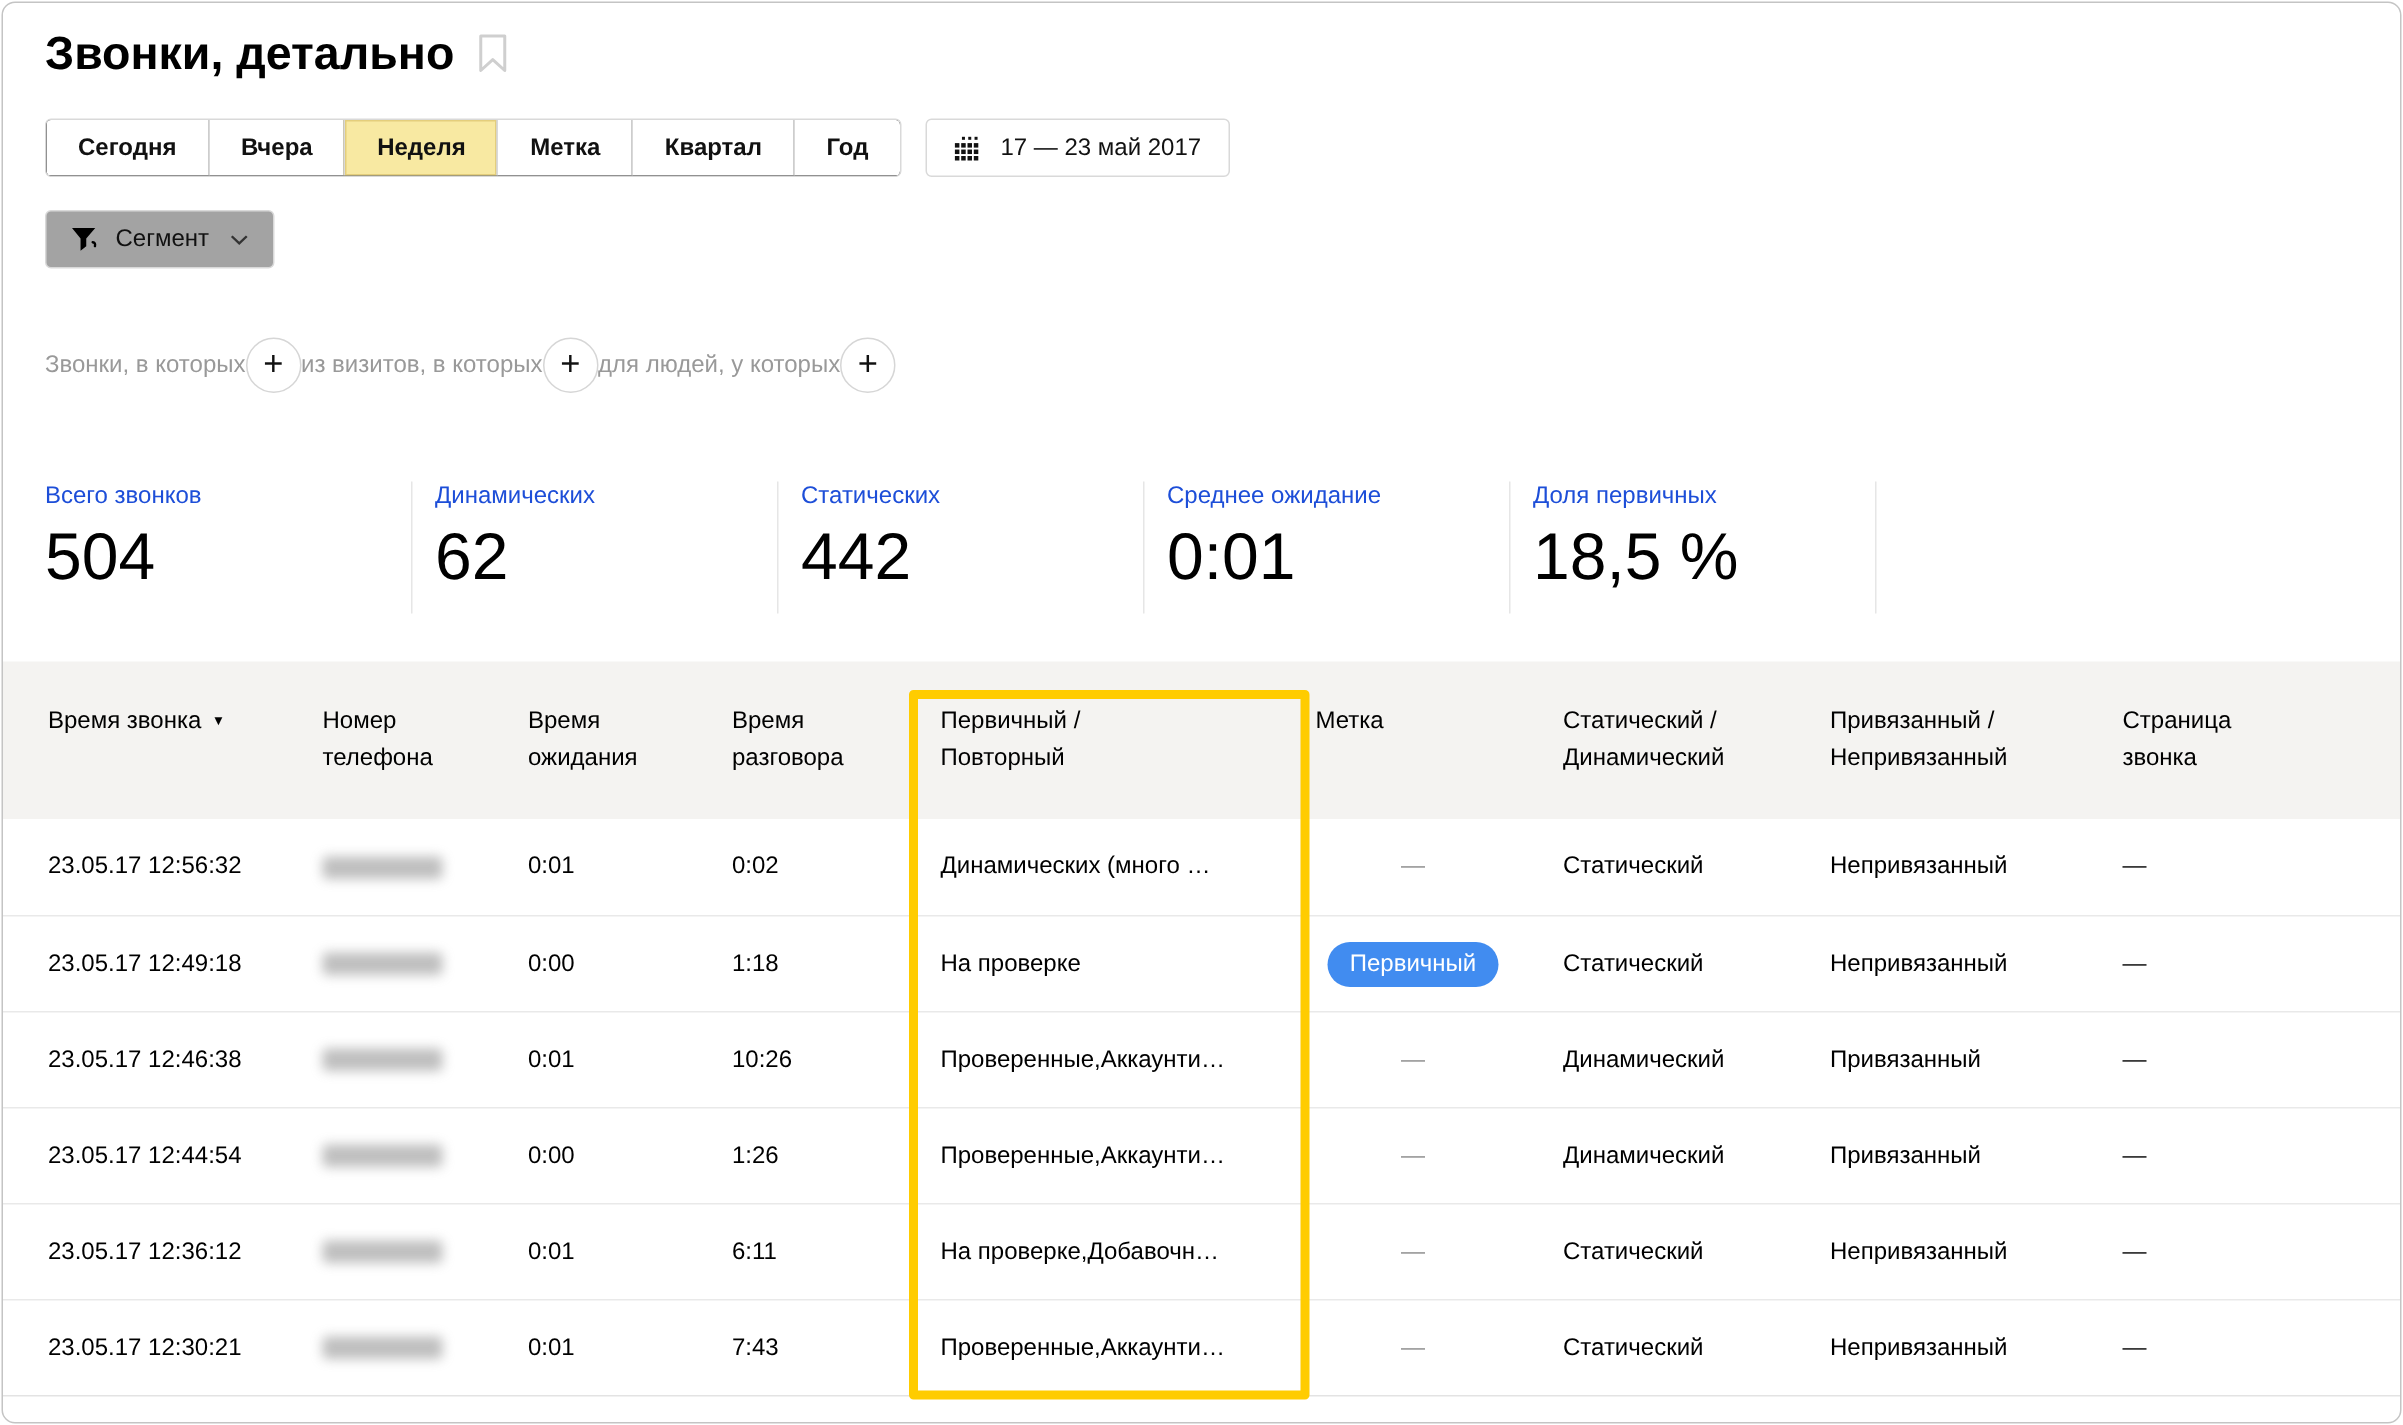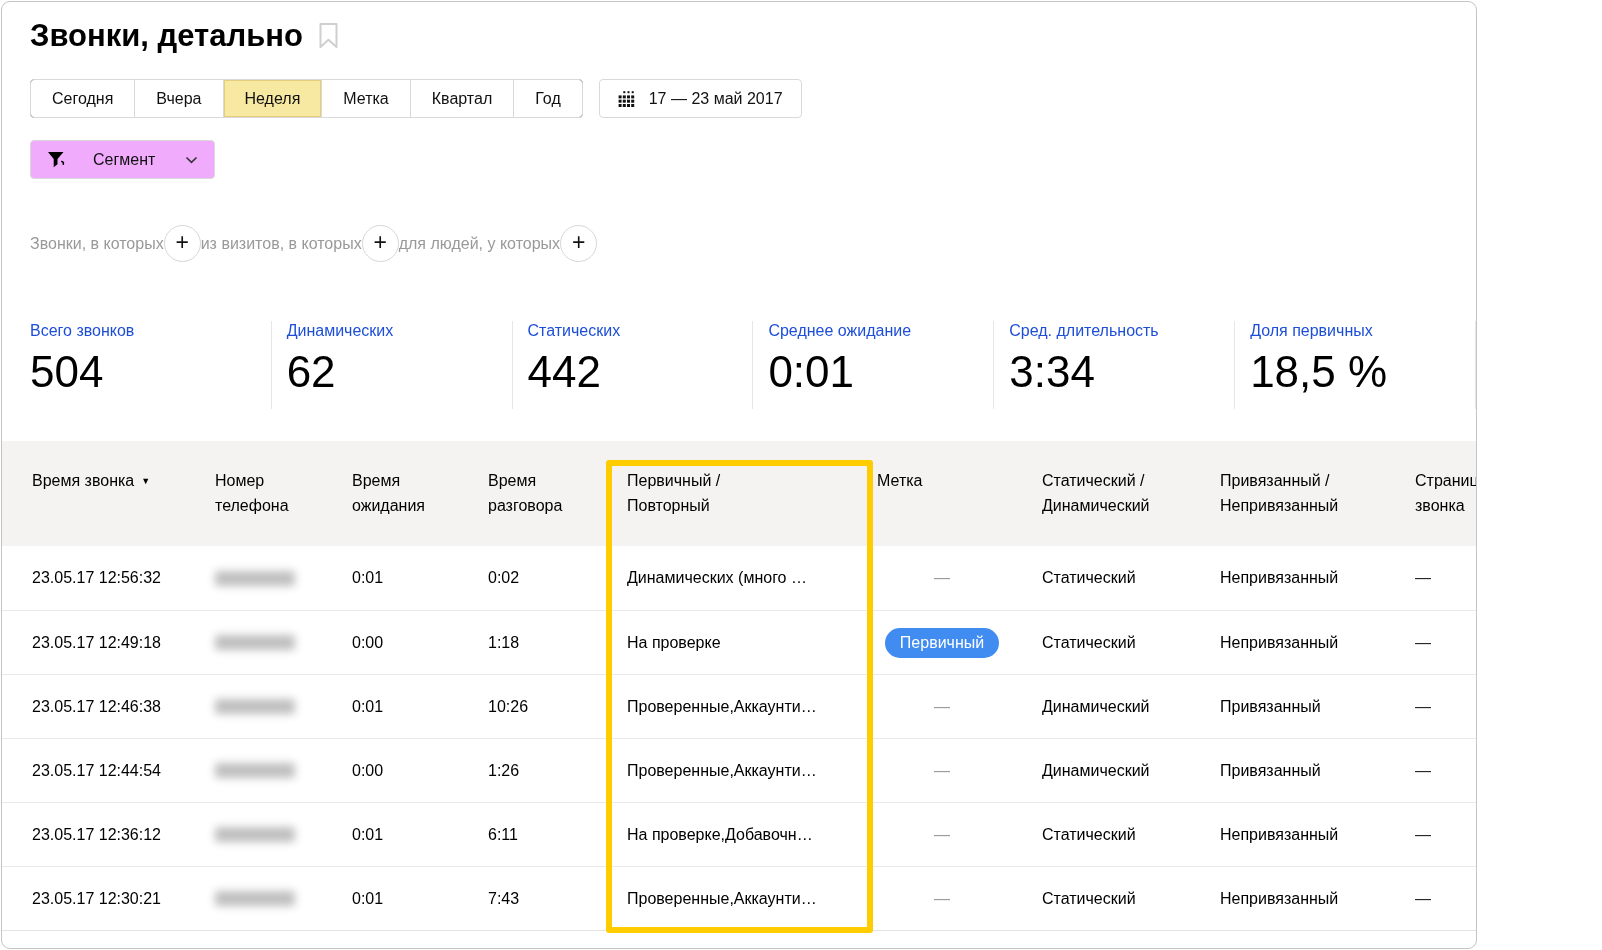--- a/index.html
+++ b/index.html
@@ -1,42 +1,42 @@
 <!DOCTYPE html>
 <html lang="ru"><head>
 <meta charset="utf-8">
 <style>
   * { box-sizing: border-box; margin: 0; padding: 0; }
   html,body { width:1602px; height:950px; background:#fff; }
   body { font-family: "Liberation Sans", "DejaVu Sans", sans-serif; color:#111; }
 
   .frame {
-    position:relative; width:1476px; height:948px; margin:1px;
+    position:relative; width:1600px; height:948px; margin:1px;
     border:1px solid #c4c4c4; border-radius:9px; background:#fff; overflow:hidden;
   }
 
   
   .title-row { display:flex; align-items:center; gap:15px; margin:16px 0 0 28px; }
   .page-title { font-size:31px; font-weight:bold; color:#000; }
   .bookmark { display:flex; cursor:pointer; }
 
   
   .toolbar { display:flex; align-items:center; margin:25px 0 0 28px; }
-  .tab-group { display:flex; height:39px; border:1px solid #d9d9d9; border-radius:4px; overflow:hidden; background:#000000; }
+  .tab-group { display:flex; height:39px; border:1px solid #d9d9d9; border-radius:4px; overflow:hidden; background:#000000;font-weight:bold; }
   .tab { display:flex; align-items:center; padding:0 21px; font-size:16px; background:#fff;
          border-left:1px solid #d9d9d9; cursor:pointer; white-space:nowrap; }
   .tab:first-child { border-left:none; }
   .tab.selected { background:#f8e9a2; box-shadow: inset 0 0 0 1px #e4ce7c; }
   .date-btn { margin-left:16px; height:39px; display:flex; align-items:center; gap:13px;
               padding:0 18px; font-size:16px; border:1px solid #d9d9d9; border-radius:4px; background:#fff; cursor:pointer; }
 
   
   .segment-row { margin:22px 0 0 28px; }
-  .segment-btn { height:39px; display:inline-flex; align-items:center; gap:27px; padding:0 16px;
-                 font-size:16px; border:1px solid #d9d9d9; border-radius:4px; background:#f0abfc; cursor:pointer; }
+  .segment-btn { height:39px; display:inline-flex; align-items:center; gap:11px; padding:0 16px;
+                 font-size:16px; border:1px solid #d9d9d9; border-radius:4px; background:#a3a3a3; cursor:pointer; }
 
   
   .filters { display:flex; align-items:center; margin:46px 0 0 28px; }
   .filter-label { font-size:16px; color:#999; }
   .plus-btn { width:37px; height:37px; border:1px solid #d6d6d6; border-radius:50%; background:#fff;
               display:flex; align-items:center; justify-content:center; font-size:23px; line-height:1;
               color:#111; cursor:pointer; padding-bottom:2px; }
 
   
   .metrics { display:flex; margin:59px 0 0 28px; }
@@ -157,24 +157,20 @@
     </div>
     <div class="metric">
       <div class="metric-label">Статических</div>
       <div class="metric-value">442</div>
     </div>
     <div class="metric">
       <div class="metric-label">Среднее ожидание</div>
       <div class="metric-value">0:01</div>
     </div>
     <div class="metric">
-      <div class="metric-label">Сред. длительность</div>
-      <div class="metric-value">3:34</div>
-    </div>
-    <div class="metric">
       <div class="metric-label">Доля первичных</div>
       <div class="metric-value">18,5 %</div>
     </div>
     <div class="metrics-end"></div>
   </div>
 
   <div class="table">
     <div class="thead">
         <div class="th"><span>Время звонка</span><span class="sort-arrow">▼</span></div>
         <div class="th">Номер

